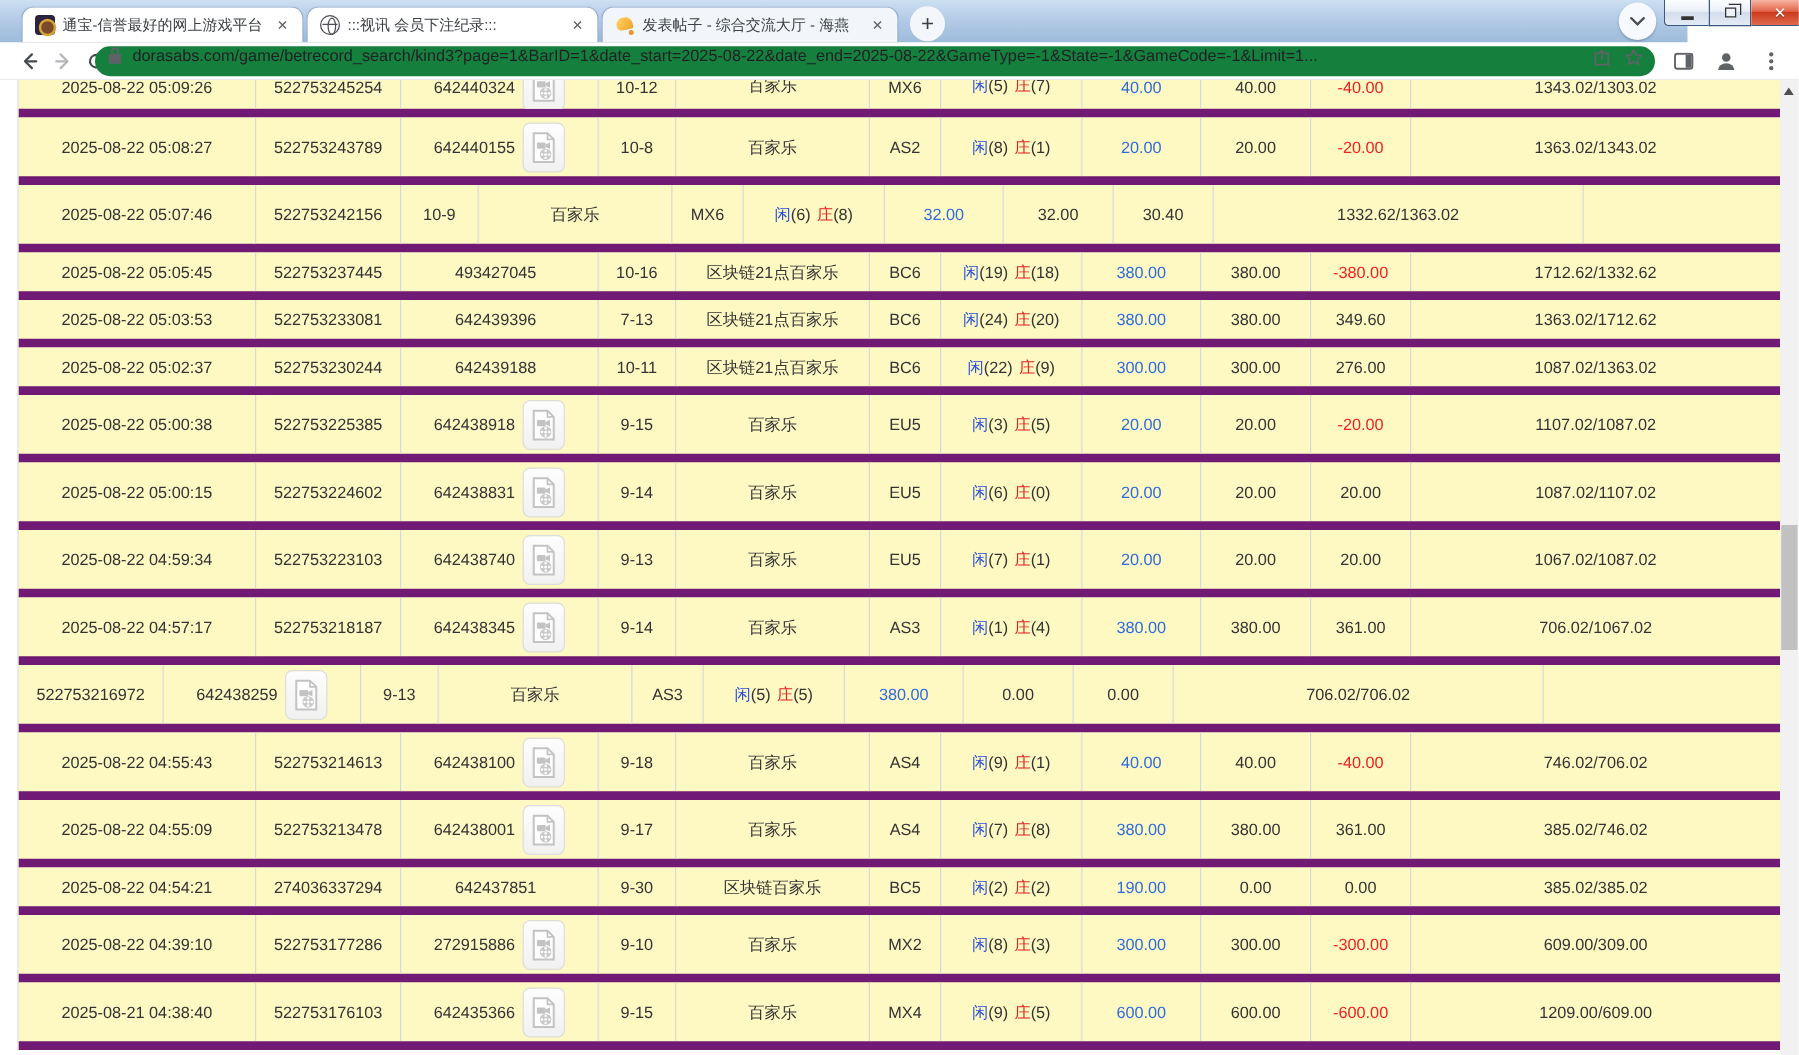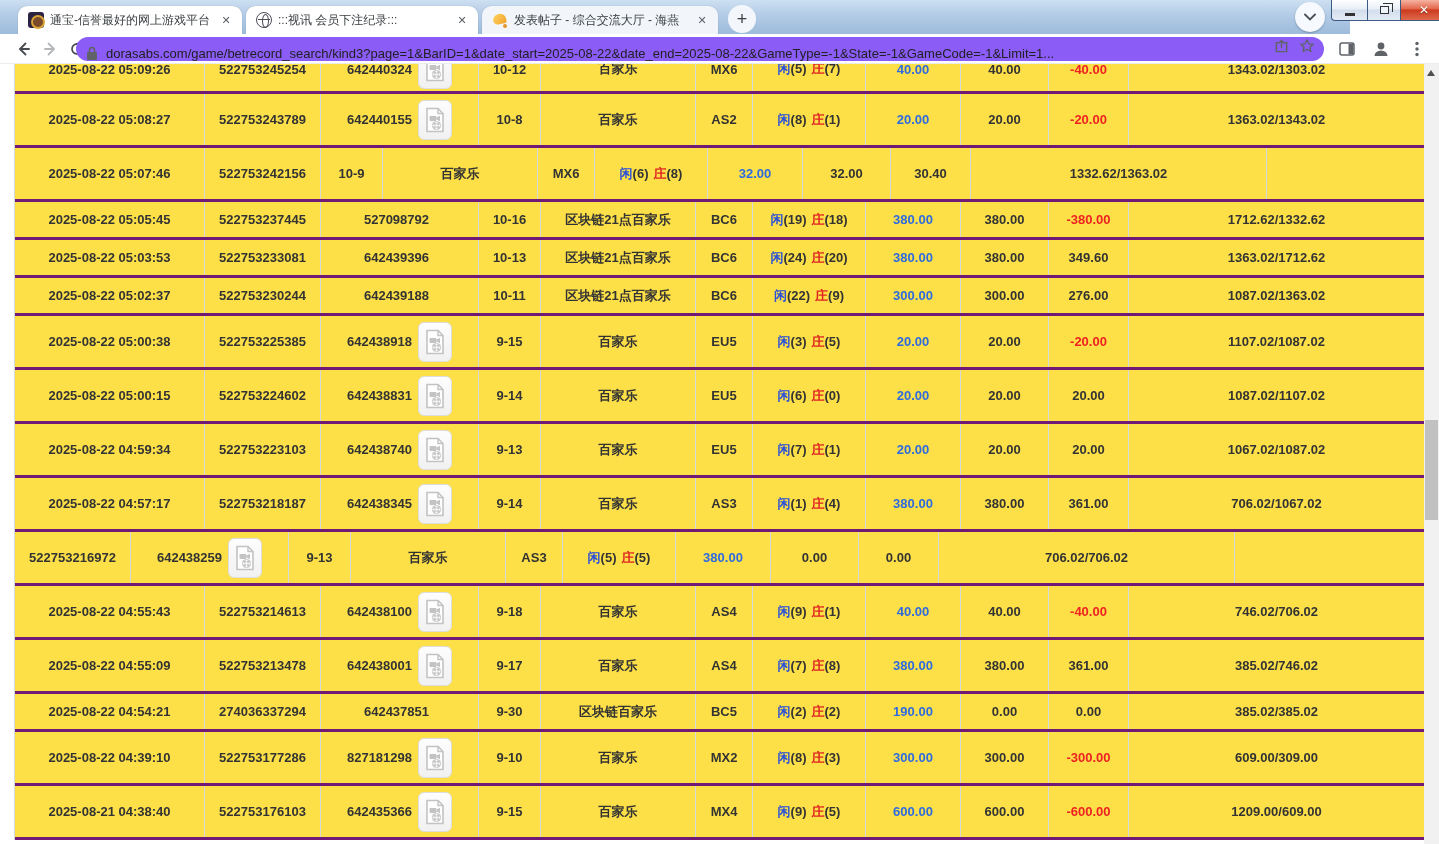--- a/index.html
+++ b/index.html
@@ -46,29 +46,29 @@
   .glyph-max { width:9px; height:8px; border:1.5px solid #333; position:relative; background:#eef3f9; }
   .glyph-max::before { content:""; position:absolute; left:2px; top:-4px; width:9px; height:8px;
     border:1.5px solid #333; border-bottom:none; border-left:none; }
   .glyph-x { color:#fff; font-size:12px; font-weight:bold; text-shadow:0 1px 1px rgba(0,0,0,.4); }
 
   
   .toolbar { position:absolute; left:0; top:34px; width:1439px; height:30px; background:#fff;
     border-bottom:1px solid #ececec; }
   .navbtn { position:absolute; top:4px; width:22px; height:22px; display:flex; align-items:center; justify-content:center; }
   .omnibox { position:absolute; left:76px; top:3px; width:1248px; height:24px; border-radius:12px;
-    background:#8b5cf6; display:flex; align-items:flex-end; padding:0 64px 0 10px; }
+    background:#15803d; display:flex; align-items:flex-start; padding:0 64px 0 10px; }
   .url { font-size:13px; color:#202124; white-space:nowrap; overflow:hidden; flex:1 1 auto; margin-left:8px; }
   .omni-ic { position:absolute; top:4px; width:18px; height:16px; display:flex; align-items:center; justify-content:center; }
   .tool-right { position:absolute; top:5px; width:22px; height:20px; display:flex; align-items:center; justify-content:center; }
 
   
   .content { position:absolute; left:0; top:64px; width:1439px; height:780px; background:#fff; overflow:hidden; }
   .bet-table { position:absolute; left:14px; top:0; width:1411px; border-left:1px solid #d9d9d9; }
-  .row { border-bottom:3px solid #701a75; overflow:hidden; background:#fde047;font-weight:bold; }
+  .row { border-bottom:7px solid #701a75; overflow:hidden; background:#fef9c3; }
   .row.tall { height:54px; }
   .row.short { height:38px; }
   .row.partial { height:30px; }
   .row-inner { display:flex; height:100%; }
   .row.partial .row-inner { height:54px; margin-top:-22px; }
   .cell { border-right:1px solid #d9d9d9; display:flex; align-items:center; justify-content:center;
     font-size:13px; color:#333; white-space:nowrap; }
   .c1{width:190px;} .c2{width:116px;} .c3{width:158px;} .c4{width:62px;} .c5{width:155px;}
   .c6{width:57px;} .c7{width:113px;} .c8{width:95px;} .c9{width:88px;} .c10{width:80px;} .c11{width:296px;}
   .c8 { color:#2e6be0; }
@@ -280,21 +280,21 @@
       <div class="cell c9">32.00</div>
       <div class="cell c10">30.40</div>
       <div class="cell c11">1332.62/1363.02</div>
     </div>
   </div>
       <div class="row short">
     <div class="row-inner">
       <div class="cell c1">2025-08-22 05:05:45</div>
       <div class="cell c2">522753237445</div>
       <div class="cell c3">
-        <span class="round-num">527098792</span>
+        <span class="round-num">493427045</span>
 
       </div>
       <div class="cell c4">10-16</div>
       <div class="cell c5">区块链21点百家乐</div>
       <div class="cell c6">BC6</div>
       <div class="cell c7">
         <span><span class="pz-player">闲</span>(19)</span>
         <span style="width:5px;"></span>
         <span><span class="pz-banker">庄</span>(18)</span>
       </div>
@@ -305,21 +305,21 @@
     </div>
   </div>
       <div class="row short">
     <div class="row-inner">
       <div class="cell c1">2025-08-22 05:03:53</div>
       <div class="cell c2">522753233081</div>
       <div class="cell c3">
         <span class="round-num">642439396</span>
 
       </div>
-      <div class="cell c4">10-13</div>
+      <div class="cell c4">7-13</div>
       <div class="cell c5">区块链21点百家乐</div>
       <div class="cell c6">BC6</div>
       <div class="cell c7">
         <span><span class="pz-player">闲</span>(24)</span>
         <span style="width:5px;"></span>
         <span><span class="pz-banker">庄</span>(20)</span>
       </div>
       <div class="cell c8">380.00</div>
       <div class="cell c9">380.00</div>
       <div class="cell c10">349.60</div>
@@ -612,21 +612,21 @@
       <div class="cell c9">0.00</div>
       <div class="cell c10">0.00</div>
       <div class="cell c11">385.02/385.02</div>
     </div>
   </div>
       <div class="row tall">
     <div class="row-inner">
       <div class="cell c1">2025-08-22 04:39:10</div>
       <div class="cell c2">522753177286</div>
       <div class="cell c3">
-        <span class="round-num">827181298</span>
+        <span class="round-num">272915886</span>
         <span class="vbtn">
           <svg width="20" height="26" viewBox="0 0 20 26">
             <path d="M2 1.5 H13 L18 6.5 V24.5 H2 Z" fill="#fefefe" stroke="#c3c3c3" stroke-width="1.6"></path>
             <path d="M13 1.5 V6.5 H18" fill="none" stroke="#c3c3c3" stroke-width="1.4"></path>
             <rect x="4.5" y="9" width="7" height="5" rx="1" fill="#c3c3c3"></rect>
             <path d="M11.5 10.5 L15 8.8 V14.2 L11.5 12.5 Z" fill="#c3c3c3"></path>
             <circle cx="11.5" cy="18.5" r="4.6" fill="#c9c9c9"></circle>
             <circle cx="11.5" cy="18.5" r="1.2" fill="#fff"></circle>
             <circle cx="11.5" cy="15.6" r="1" fill="#fff"></circle>
             <circle cx="11.5" cy="21.4" r="1" fill="#fff"></circle>

